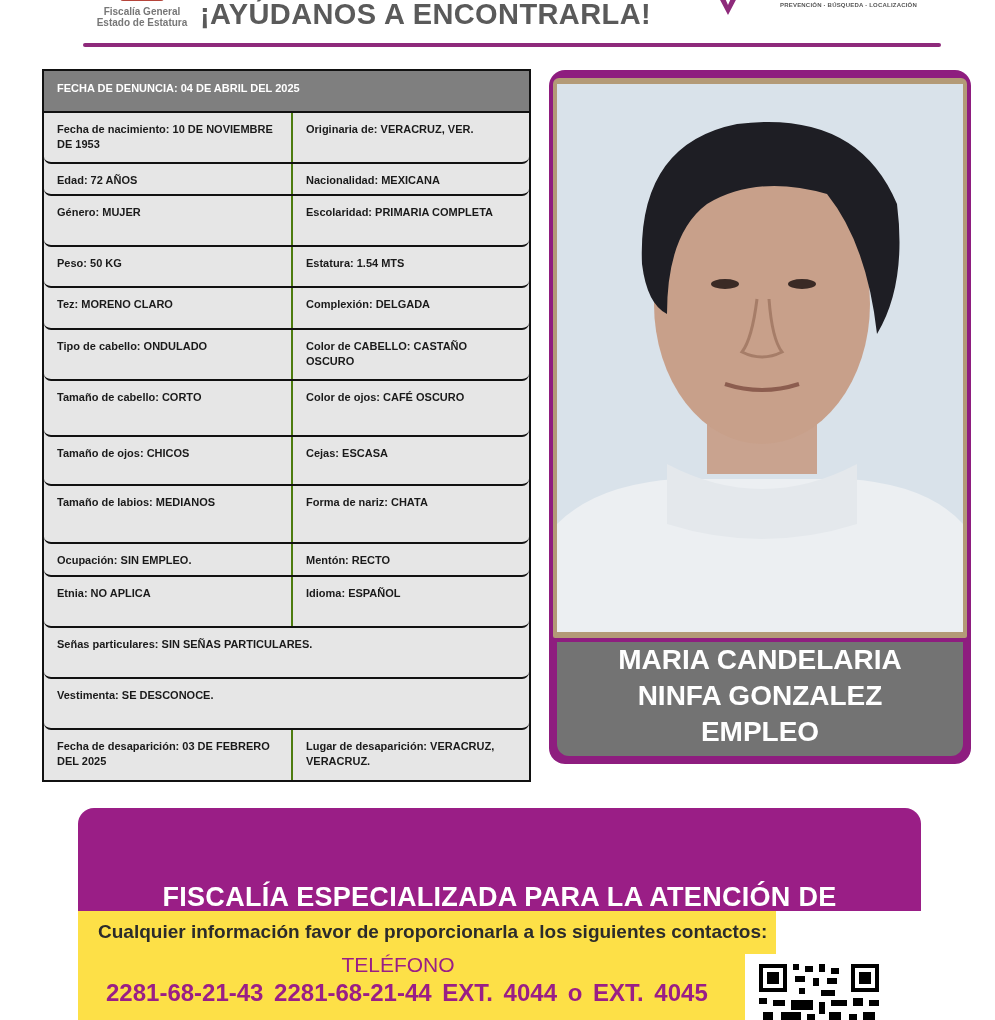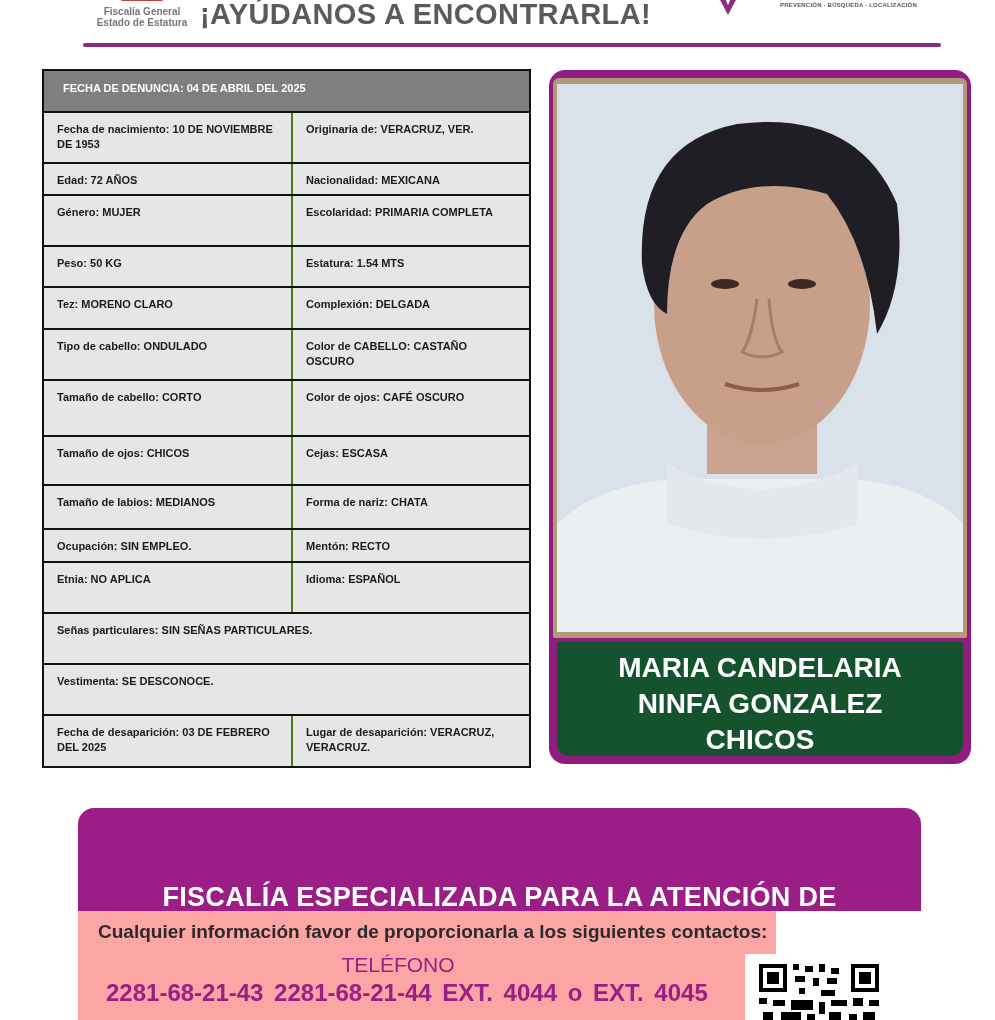--- a/index.html
+++ b/index.html
@@ -13,39 +13,39 @@
     .logo-fge .l1, .logo-fge .l2 { position: absolute; left: 0; width: 100px; text-align: center; color: #777; font-size: 10px; font-weight: bold; line-height: 11px; }
     .logo-fge .l1 { top: 12px; }
     .logo-fge .l2 { top: 23px; }
     .headline { position: absolute; left: 184px; top: -3px; font-size: 29px; font-weight: bold; color: #5a5a5a; letter-spacing: 0.4px; white-space: nowrap; line-height: 34px; }
     .v-logo { position: absolute; left: 700px; top: -4px; width: 24px; height: 20px; }
     .tagline { position: absolute; left: 764px; top: 2px; font-size: 6px; font-weight: bold; color: #555; letter-spacing: 0.2px; white-space: nowrap; }
     .header-rule { position: absolute; left: 67px; top: 43px; width: 858px; height: 4px; background: #8e2a7b; border-radius: 2px; }
 
     
     .info-table { position: absolute; left: 42px; top: 69px; width: 489px; border: 2px solid #111; background: #e6e6e6; }
-    .info-header { height: 42px; background: #7f7f7f; border-bottom: 2px solid #111; padding: 11px 19px; color: #fff; font-size: 11px; font-weight: bold; }
-    .row { display: flex; border-bottom: 2px solid #111; }
+    .info-header { height: 42px; background: #7f7f7f; border-bottom: 2px solid #111; padding: 11px 13px; color: #fff; font-size: 11px; font-weight: bold; }
+    .row { display: flex; border-bottom: 2px solid #111; border-radius: 7px; }
     .row:last-child { border-bottom: none; }
     .cell { flex: 0 0 247px; padding: 9px 13px; font-size: 11px; font-weight: bold; color: #1a1a1a; line-height: 15px; }
     .cell + .cell { flex: 1 1 auto; border-left: 2px solid #4d7c0f; }
     .cell.full { flex: 1 1 auto; }
 
     
     .photo-card { position: absolute; left: 549px; top: 70px; width: 422px; height: 694px; background: #8e1d7f; border-radius: 16px; }
     .photo-frame { position: absolute; left: 4px; top: 8px; width: 414px; height: 560px; background: #b39a77; border-radius: 6px 6px 2px 2px; }
     .photo { position: absolute; left: 4px; top: 6px; width: 406px; height: 548px; background: #d8e1ea; overflow: hidden; }
-    .name-panel { position: absolute; left: 8px; top: 572px; width: 406px; height: 114px; background: #14532d; border-radius: 0 0 12px 12px; padding-top: 8px; text-align: center; }
+    .name-panel { position: absolute; left: 8px; top: 572px; width: 406px; height: 114px; background: #737373; border-radius: 0 0 12px 12px; padding-top: 0; text-align: center; }
     .name-line { display: block; color: #ffffff; font-weight: bold; font-size: 28px; line-height: 36px; }
 
     
     .banner { position: absolute; left: 78px; top: 808px; width: 843px; height: 212px; }
     .banner-top { position: absolute; left: 0; top: 0; width: 843px; height: 103px; background: #9a1e86; border-radius: 16px 16px 0 0; text-align: center; padding-top: 25px; }
     .banner-top span { display: block; color: #fff; font-weight: bold; font-size: 27px; line-height: 33px; letter-spacing: 0.3px; margin-top: 48px; }
-    .banner-bottom { position: absolute; left: 0; top: 103px; width: 698px; height: 109px; background: #fca5a5; }
+    .banner-bottom { position: absolute; left: 0; top: 103px; width: 698px; height: 109px; background: #fde047; }
     .contact-intro { position: absolute; left: 20px; top: 10px; font-weight: bold; font-size: 19px; color: #2b2b2b; white-space: nowrap; }
     .tel-label { position: absolute; left: 0; top: 42px; width: 640px; text-align: center; font-weight: normal; font-size: 21px; color: #9a1e86; }
     .tel-numbers { position: absolute; left: 28px; top: 68px; font-weight: bold; font-size: 24px; color: #9a1e86; white-space: nowrap; word-spacing: 4px; }
     .qr { position: absolute; left: 667px; top: 43px; width: 152px; height: 70px; background: #fff; padding: 10px 0 0 14px; }
   </style>
 </head>
 <body>
 
 <div class="header">
   <div class="logo-fge">
@@ -89,21 +89,21 @@
     <div class="cell">Color de CABELLO: CASTAÑO OSCURO</div>
   </div>
   <div class="row" style="height:56px">
     <div class="cell">Tamaño de cabello: CORTO</div>
     <div class="cell">Color de ojos: CAFÉ OSCURO</div>
   </div>
   <div class="row" style="height:49px">
     <div class="cell">Tamaño de ojos: CHICOS</div>
     <div class="cell">Cejas: ESCASA</div>
   </div>
-  <div class="row" style="height:44px">
+  <div class="row" style="height:58px">
     <div class="cell">Tamaño de labios: MEDIANOS</div>
     <div class="cell">Forma de nariz: CHATA</div>
   </div>
   <div class="row" style="height:33px">
     <div class="cell">Ocupación: SIN EMPLEO.</div>
     <div class="cell">Mentón: RECTO</div>
   </div>
   <div class="row" style="height:51px">
     <div class="cell">Etnia: NO APLICA</div>
     <div class="cell">Idioma: ESPAÑOL</div>
@@ -140,21 +140,21 @@
 
         <path d="M200 215 Q195 255 185 268 Q205 278 225 268 Q215 255 212 215" fill="none" stroke="#a67d68" stroke-width="3"></path>
 
         <path d="M168 300 Q205 312 242 300" fill="none" stroke="#8c5d4f" stroke-width="4"></path>
       </svg>
     </div>
   </div>
   <div class="name-panel">
     <span class="name-line">MARIA CANDELARIA</span>
     <span class="name-line">NINFA GONZALEZ</span>
-    <span class="name-line">CHICOS</span>
+    <span class="name-line">EMPLEO</span>
   </div>
 </div>
 
 <div class="banner">
   <div class="banner-top">
     <span>FISCALÍA ESPECIALIZADA PARA LA ATENCIÓN DE</span>
     <span>DENUNCIAS POR PERSONAS PARTICULARES</span>
   </div>
   <div class="banner-bottom">
     <div class="contact-intro">Cualquier información favor de proporcionarla a los siguientes contactos:</div>

